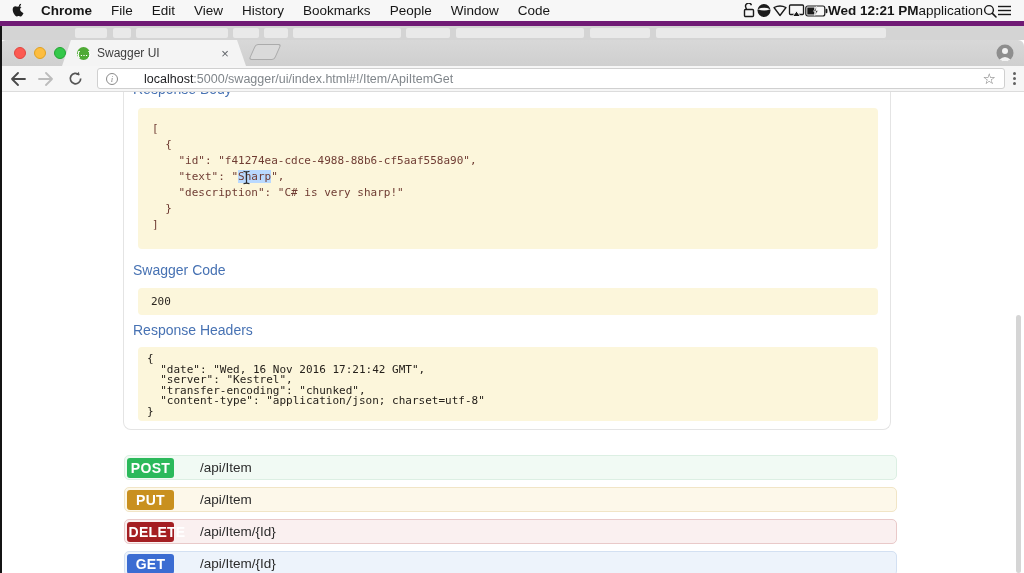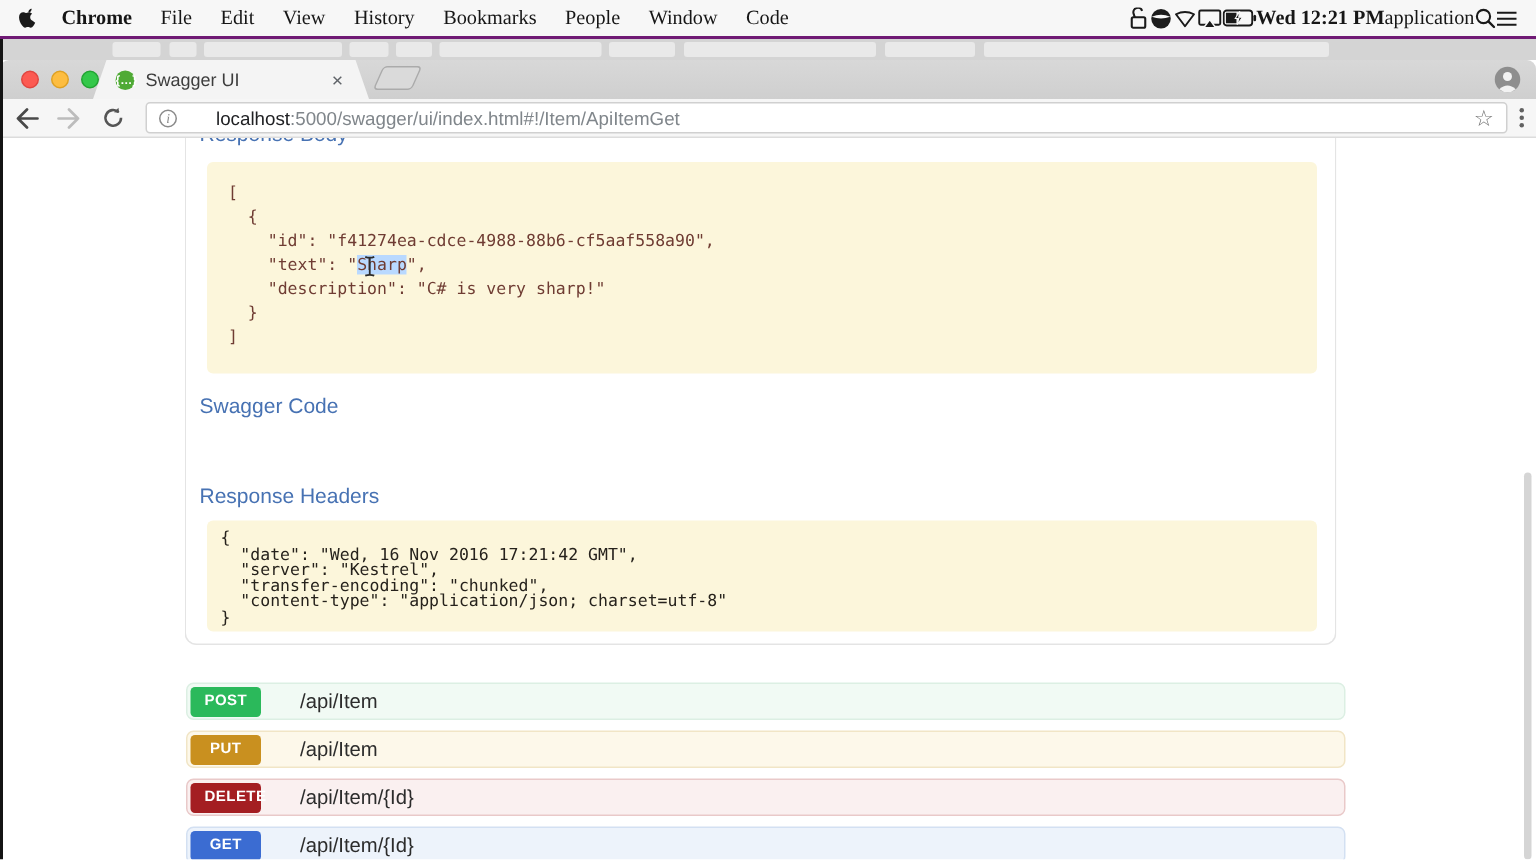--- a/index.html
+++ b/index.html
@@ -1,22 +1,22 @@
 <!DOCTYPE html>
 <html><head>
 <meta charset="utf-8">
 <style>
   * { margin:0; padding:0; box-sizing:border-box; }
   html,body { width:1024px; height:573px; overflow:hidden; }
   body { font-family:"Liberation Sans", sans-serif; background:#fff; position:relative; }
 
   
   .menubar { position:absolute; left:0; top:0; width:1024px; height:26px; background:#f7f7f7;
-             border-bottom:2px solid #701a75; display:flex; align-items:center; padding:0 12px;
-             font-size:13.5px; color:#161616; z-index:30;font-family:Liberation Serif, serif; }
+             border-bottom:5px solid #701a75; display:flex; align-items:center; padding:0 12px;
+             font-size:13.5px; color:#161616; z-index:30; }
   .menubar .apple { margin-right:16px; display:flex; align-items:center; }
   .menu-item { margin-right:19px; white-space:nowrap; }
   .menu-item.app-name { font-weight:bold; }
   .menubar-right { margin-left:auto; display:flex; align-items:center; gap:0; }
   .status-icon { display:flex; align-items:center; }
   .mb-clock { font-weight:600; }
   .mb-user { font-weight:400; }
 
   
   .desktop-gap { position:absolute; left:0; top:26px; width:1024px; height:14px; background:#d4d4d4; }
@@ -74,21 +74,21 @@
   .section-heading { position:absolute; left:9px; font-size:14px; color:#4772b3; }
   .h-code { top:170px; } .h-headers { top:230px; }
 
   .text-selection { background:#b9d9ff; }
   .ibeam-cursor { position:absolute; left:242px; top:78px; z-index:5; }
 
   .endpoint-list { position:absolute; left:124px; top:363px; width:773px; }
   .endpoint-row { height:25px; border:1px solid; border-radius:5px; display:flex; align-items:center;
                   margin-bottom:7px; }
   .method-btn { width:47px; height:20px; margin-left:2px; border-radius:3px; color:#fff;
-                font-size:10px; font-weight:bold; letter-spacing:.3px; display:flex;
+                font-size:14px; font-weight:bold; letter-spacing:.3px; display:flex;
                 align-items:center; justify-content:center; flex:none; }
   .endpoint-path { margin-left:26px; font-size:13.5px; color:#2c2c2c; font-weight:500; }
 
   .scrollbar-thumb { position:absolute; left:1016px; top:223px; width:5px; height:258px;
                      background:#d5d5d5; border-radius:3px; }
 
   .left-edge { position:absolute; left:0; top:26px; width:2px; height:547px; background:#141414; z-index:40; }
 
   svg { display:block; }
 </style>
@@ -235,20 +235,21 @@
         <div class="code-line">[</div>
         <div class="code-line">  {</div>
         <div class="code-line">    "id": "f41274ea-cdce-4988-88b6-cf5aaf558a90",</div>
         <div class="code-line">    "text": "<span class="text-selection">Sharp</span>",</div>
         <div class="code-line">    "description": "C# is very sharp!"</div>
         <div class="code-line">  }</div>
         <div class="code-line">]</div>
       </div>
 
     <div class="section-heading h-code">Swagger Code</div>
+    <div class="code-box code-value-box">200</div>
 
     <div class="section-heading h-headers">Response Headers</div>
     <div class="code-box headers-code">
         <div class="code-line">{</div>
         <div class="code-line">  "date": "Wed, 16 Nov 2016 17:21:42 GMT",</div>
         <div class="code-line">  "server": "Kestrel",</div>
         <div class="code-line">  "transfer-encoding": "chunked",</div>
         <div class="code-line">  "content-type": "application/json; charset=utf-8"</div>
         <div class="code-line">}</div>
       </div>

